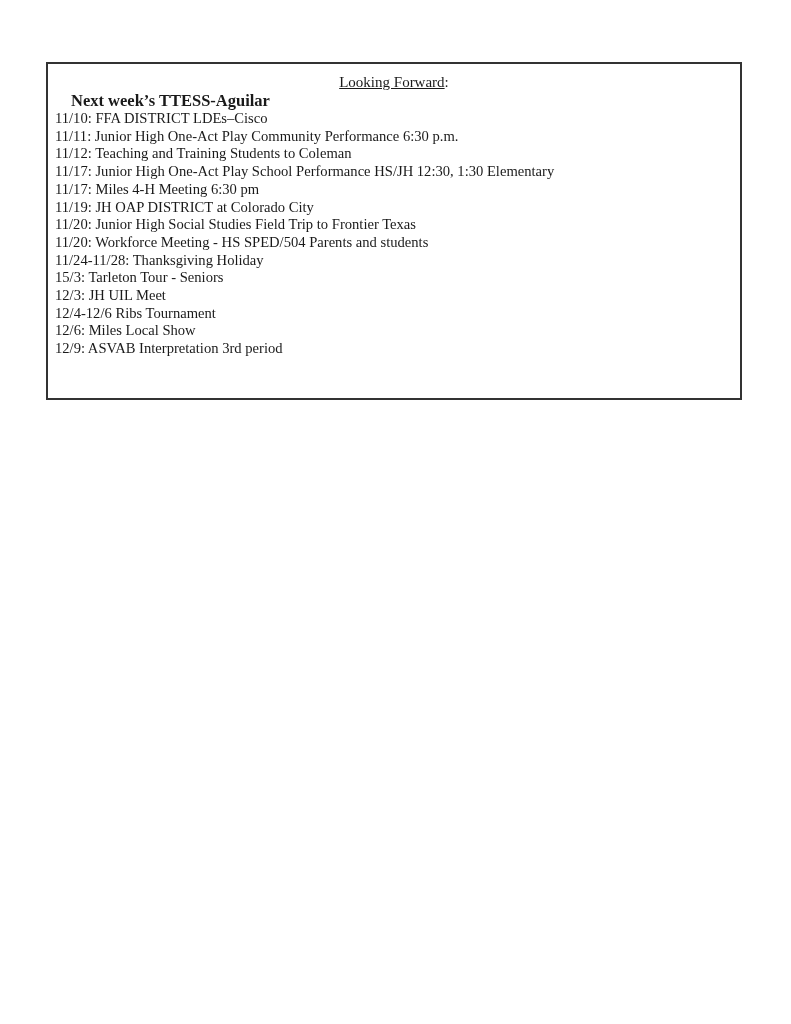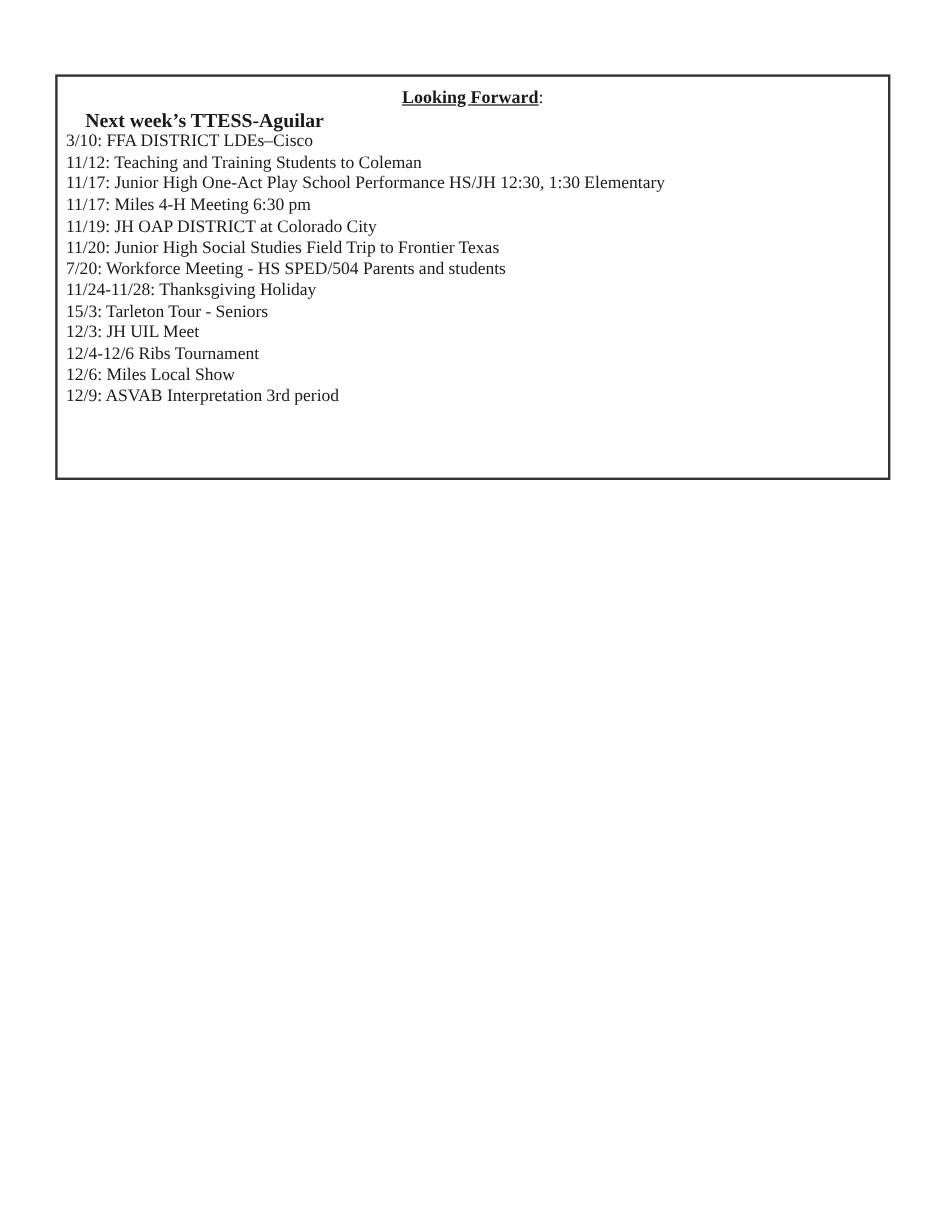--- a/index.html
+++ b/index.html
@@ -27,21 +27,21 @@
     .heading {
       position: absolute;
       left: 0;
       right: 0;
       top: 9px;
       text-align: center;
       font-size: 15px;
       line-height: 18px;
     }
     .heading .title {
-      font-weight: bold;
+      font-weight: normal;
       text-decoration: underline;
     }
     .subtitle {
       position: absolute;
       left: 23px;
       top: 27px;
       font-size: 16.5px;
       font-weight: bold;
       line-height: 20px;
     }
@@ -61,27 +61,28 @@
   </style>
 </head>
 <body>
 
 <div class="box">
   <div class="heading">
     <span class="title">Looking Forward</span><span>:</span>
   </div>
   <div class="subtitle">Next week’s TTESS-Aguilar</div>
   <ul class="events">
-    <li>3/10: FFA DISTRICT LDEs–Cisco</li>
+    <li>11/10: FFA DISTRICT LDEs–Cisco</li>
+    <li>11/11: Junior High One-Act Play Community Performance 6:30 p.m.</li>
     <li>11/12: Teaching and Training Students to Coleman</li>
     <li>11/17: Junior High One-Act Play School Performance HS/JH 12:30, 1:30 Elementary</li>
     <li>11/17: Miles 4-H Meeting 6:30 pm</li>
     <li>11/19: JH OAP DISTRICT at Colorado City</li>
     <li>11/20: Junior High Social Studies Field Trip to Frontier Texas</li>
-    <li>7/20: Workforce Meeting - HS SPED/504 Parents and students</li>
+    <li>11/20: Workforce Meeting - HS SPED/504 Parents and students</li>
     <li>11/24-11/28: Thanksgiving Holiday</li>
     <li>15/3: Tarleton Tour - Seniors</li>
     <li>12/3: JH UIL Meet</li>
     <li>12/4-12/6 Ribs Tournament</li>
     <li>12/6: Miles Local Show</li>
     <li>12/9: ASVAB Interpretation 3rd period</li>
   </ul>
 </div>
 
 </body></html>

